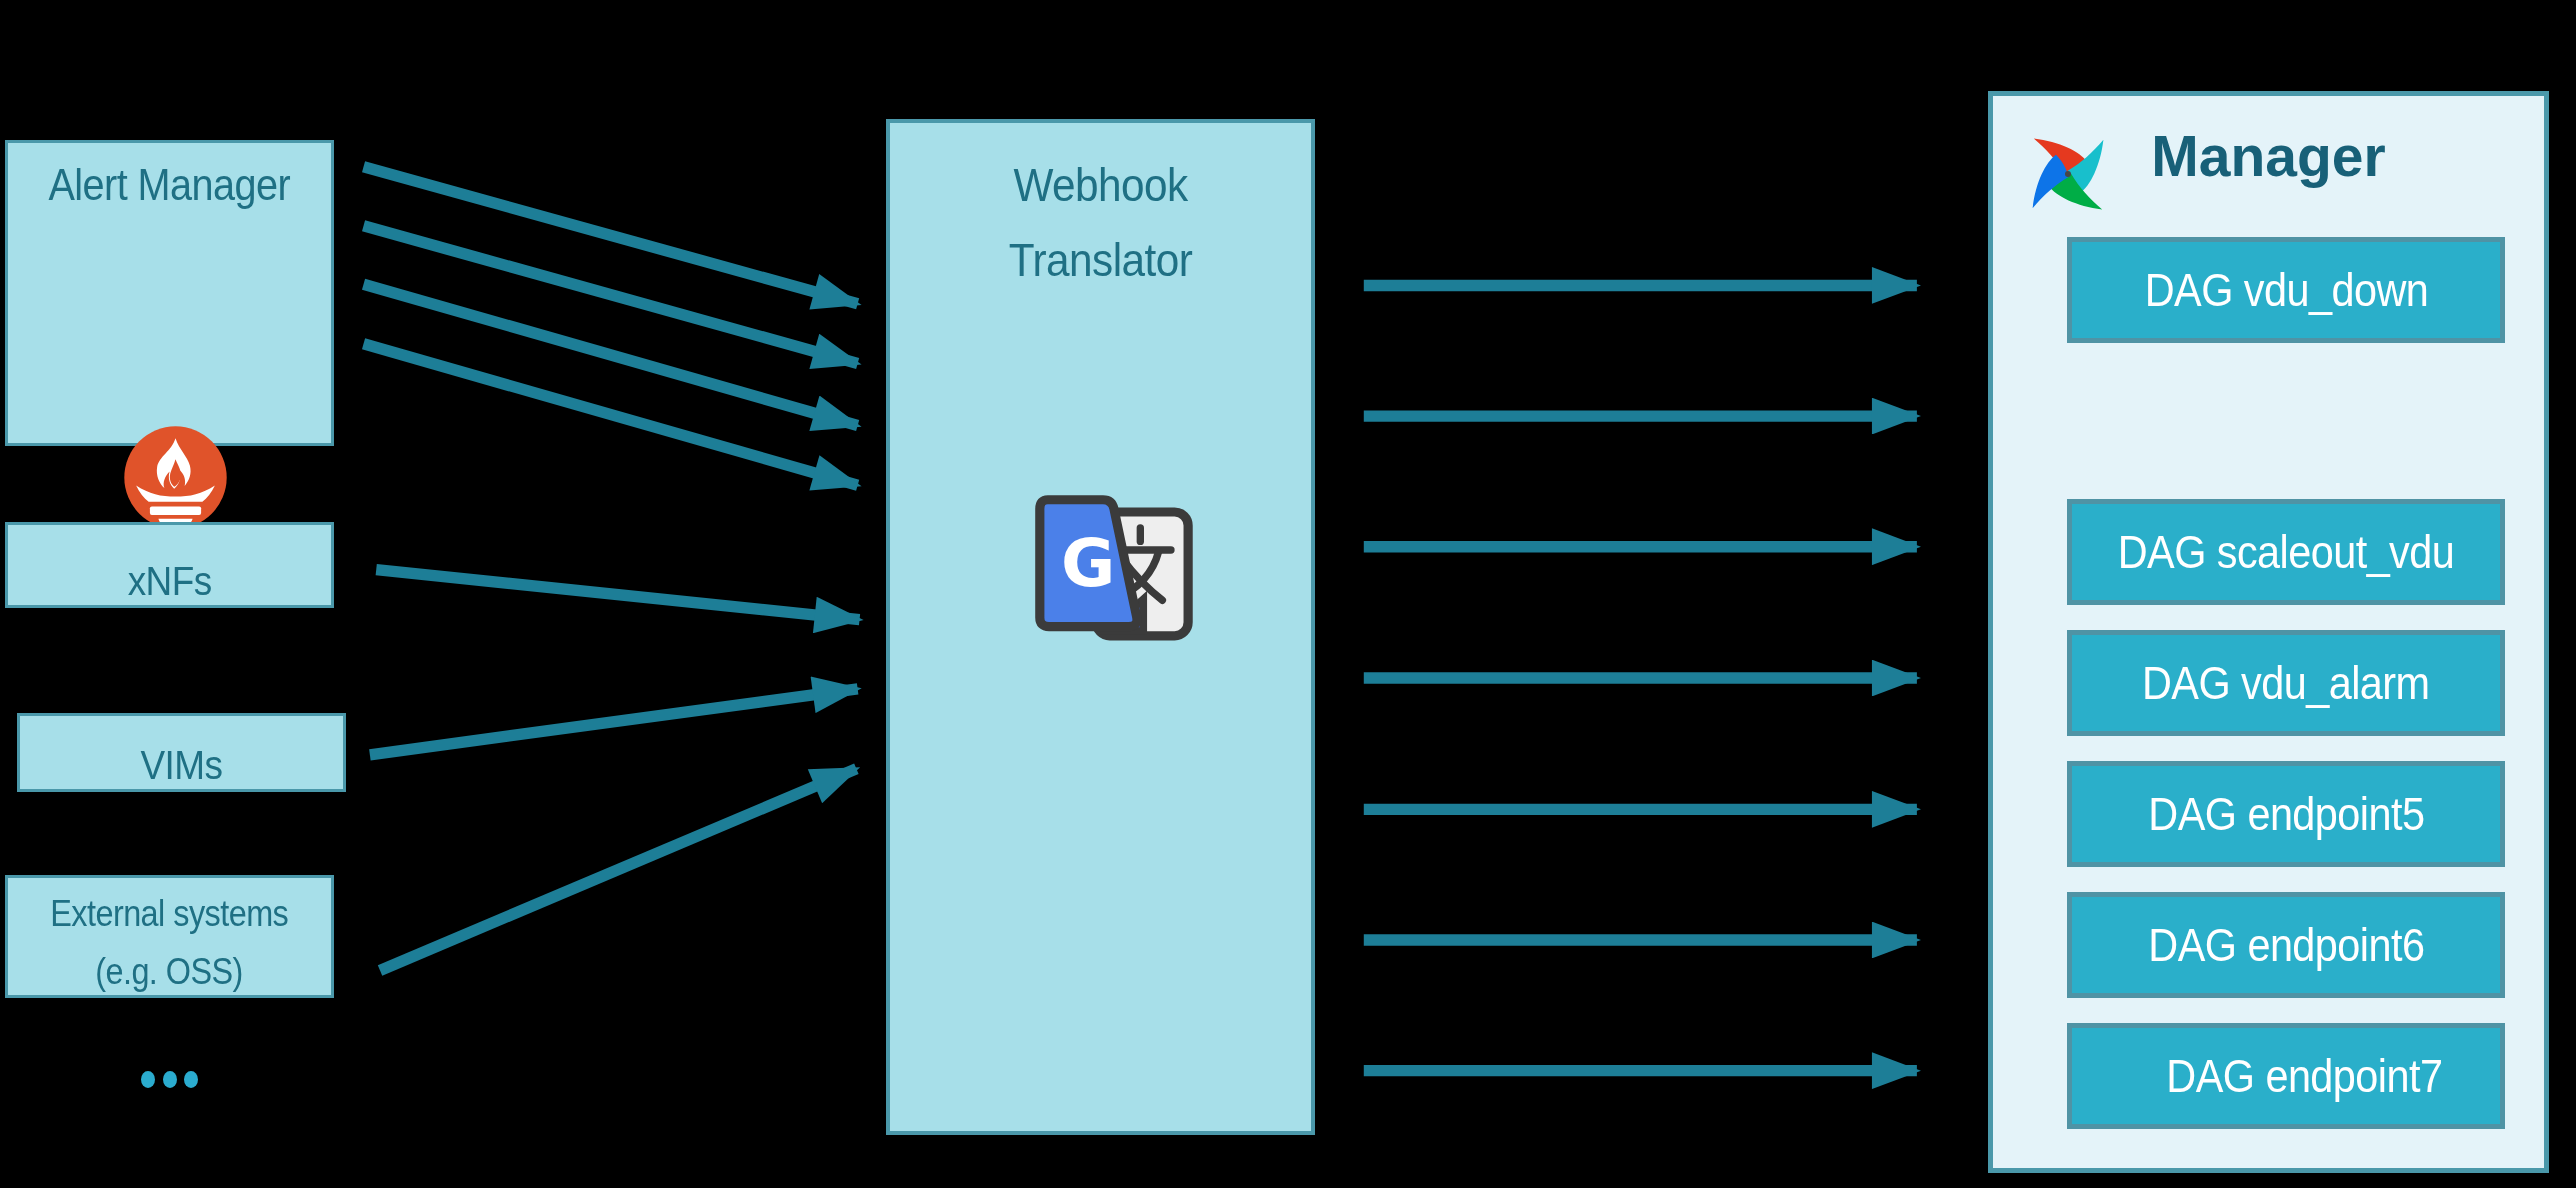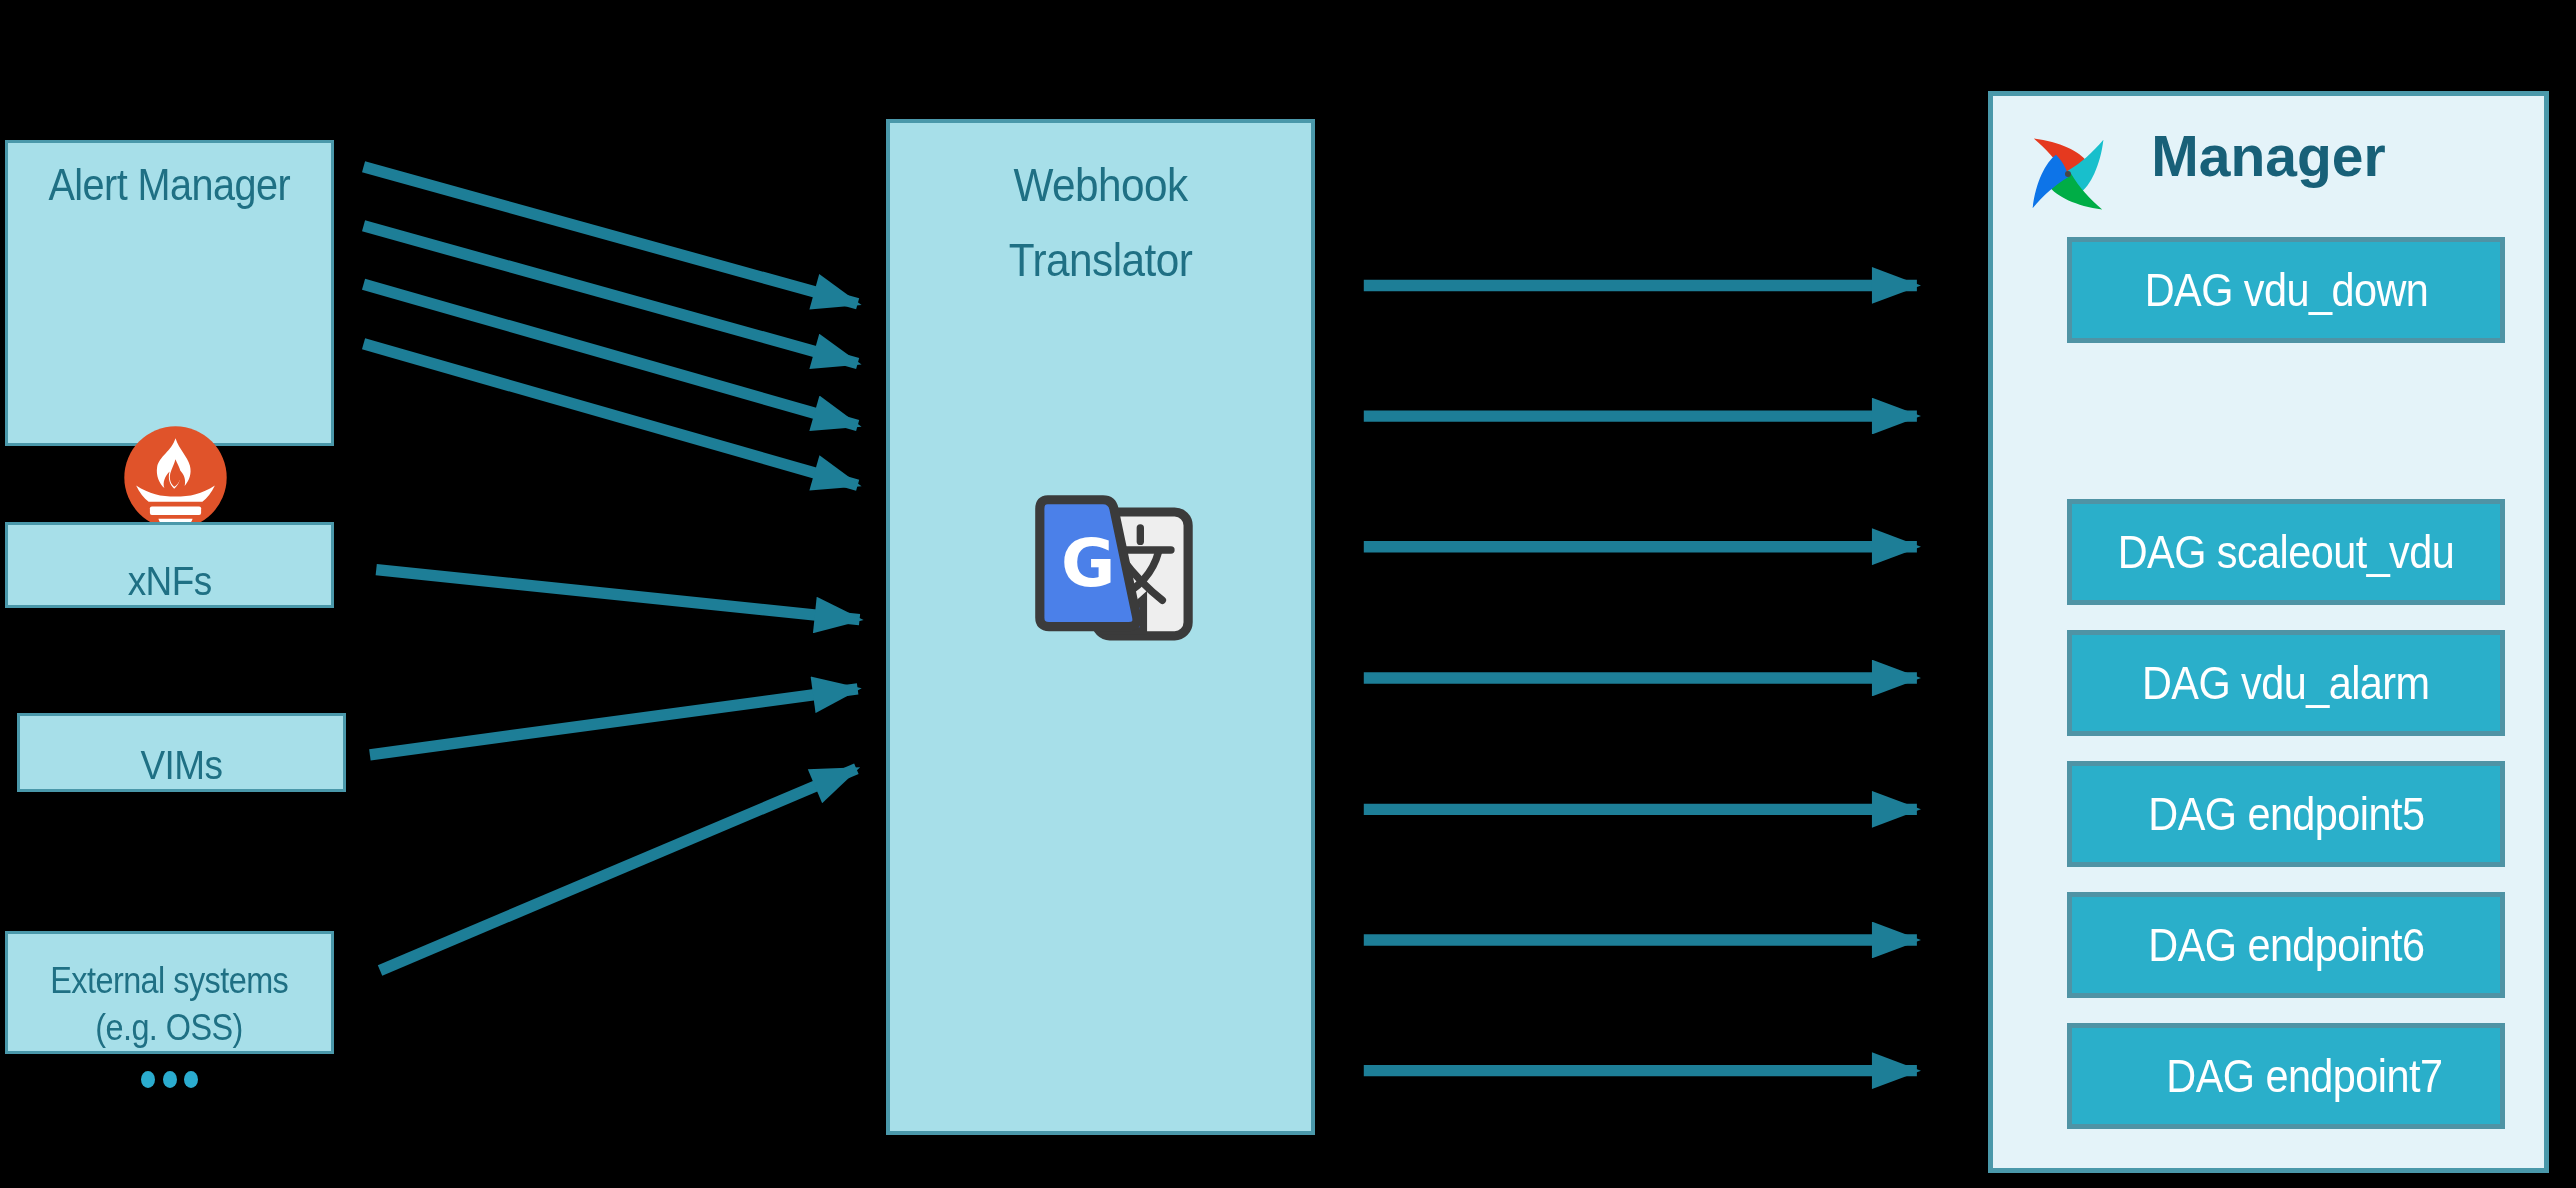--- a/index.html
+++ b/index.html
@@ -19,21 +19,21 @@
     border:3.8px solid var(--box-border);display:flex;align-items:center;justify-content:flex-end;
     flex-direction:column;color:var(--label-teal);
   }
   .narrow{transform:scaleX(.9);transform-origin:50% 50%;white-space:nowrap;}
   #alert-box{left:5px;top:140px;width:329px;height:306px;justify-content:flex-start;}
   #alert-box .title{margin-top:16.5px;font-size:44px;letter-spacing:-0.6px;}
   #prom-icon{position:absolute;left:115px;top:282px;width:105px;height:105px;}
   #xnfs-box{left:5px;top:522px;width:329px;height:86px;}
   #vims-box{left:17px;top:713px;width:329px;height:79px;}
   .midlabel{font-size:41px;letter-spacing:-0.6px;}
-  #external-box{left:5px;top:931px;width:329px;height:123px;}
+  #external-box{left:5px;top:875px;width:329px;height:123px;gap:11px;}
   #external-box .l{font-size:36px;line-height:47px;letter-spacing:-0.6px;text-align:center;}
   #dots-row{position:absolute;left:5px;top:1071px;width:329px;display:flex;justify-content:center;gap:7.6px;}
   #dots-row .dot{width:14px;height:17px;border-radius:50%;background:var(--dots);}
   #webhook-box{
     position:absolute;box-sizing:border-box;left:886px;top:119px;width:429px;height:1016px;
     background:var(--box-fill);border:4.4px solid var(--box-border);
   }
   #webhook-title{position:absolute;left:0;right:0;top:24px;text-align:center;color:var(--label-teal);
     font-size:47px;line-height:75px;letter-spacing:-0.6px;}
   #gt-icon{position:absolute;left:121px;top:363px;width:190px;height:166px;}

